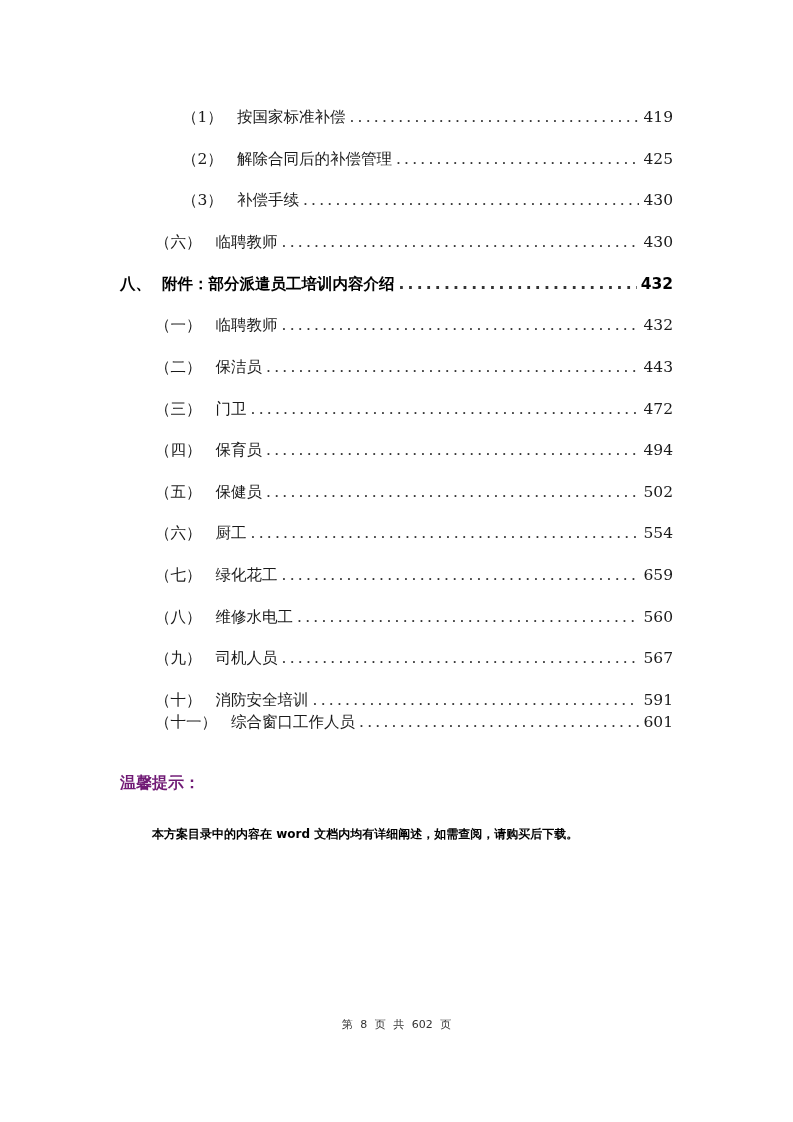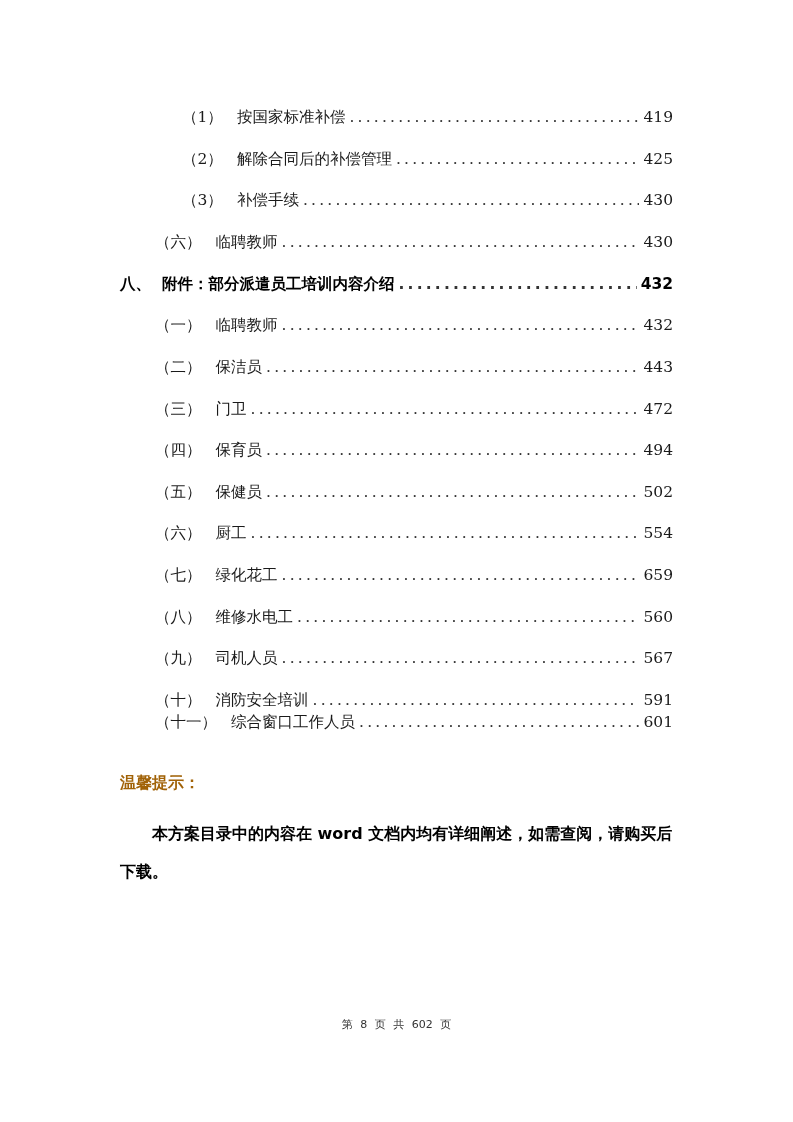--- a/index.html
+++ b/index.html
@@ -12,23 +12,23 @@
   .toc-row .title { flex: 0 0 auto; margin-left: 14px; font-family: Liberation Mono, monospace; }
   .toc-row .leader { flex: 1 1 auto; overflow: hidden; margin: 0 4px; letter-spacing: 3.2px; color: #333; }
   .toc-row .leader::before { content: "................................................................................................................................"; }
   .toc-row .page { flex: 0 0 auto; text-align: center; }
   .toc-row.heading { font-weight: bold; font-family: "DejaVu Sans", "Liberation Sans", sans-serif; font-size: 15.5px; color: #000; }
   .toc-row.heading .title { margin-left: 11px; }
   .lvl3 { left: 182px; }
   .lvl2 { left: 155px; }
   .lvl1 { left: 120px; }
   .tip-label { position: absolute; left: 120px; top: 773px; font-weight: bold;
-               font-family: "DejaVu Sans", "Liberation Sans", sans-serif; font-size: 16px; color: #a16207; }
+               font-family: "DejaVu Sans", "Liberation Sans", sans-serif; font-size: 16px; color: #701a75; }
   .tip-body { position: absolute; left: 120px; top: 815px; width: 555px; font-weight: bold;
-              font-family: "DejaVu Sans", "Liberation Sans", sans-serif; font-size: 16px;
+              font-family: "DejaVu Sans", "Liberation Sans", sans-serif; font-size: 12px;
               line-height: 38px; text-indent: 32px; color: #000; }
   .footer { position: absolute; left: 0; width: 793px; top: 1017px; text-align: center;
             font-size: 11px; color: #333; font-family: "DejaVu Sans", "Liberation Sans", sans-serif; word-spacing: 4px; }
 </style>
 </head>
 <body>
 
 <div class="toc">
   <div class="toc-row lvl3" style="top:106px">
     <span class="num">（1）</span>

